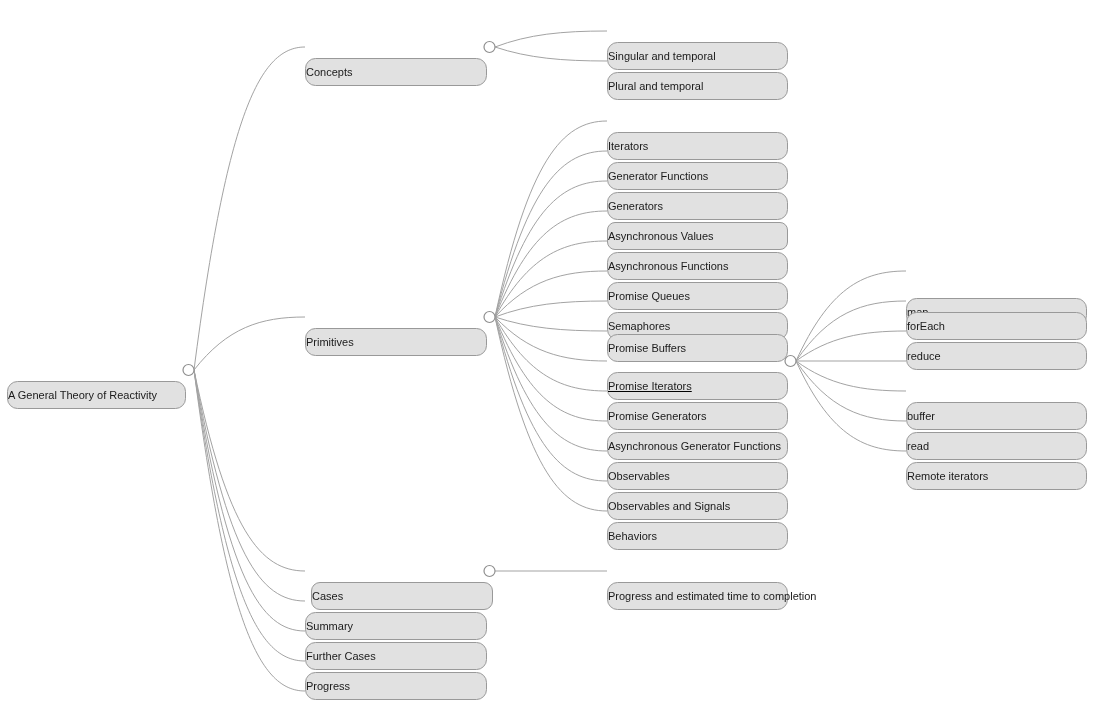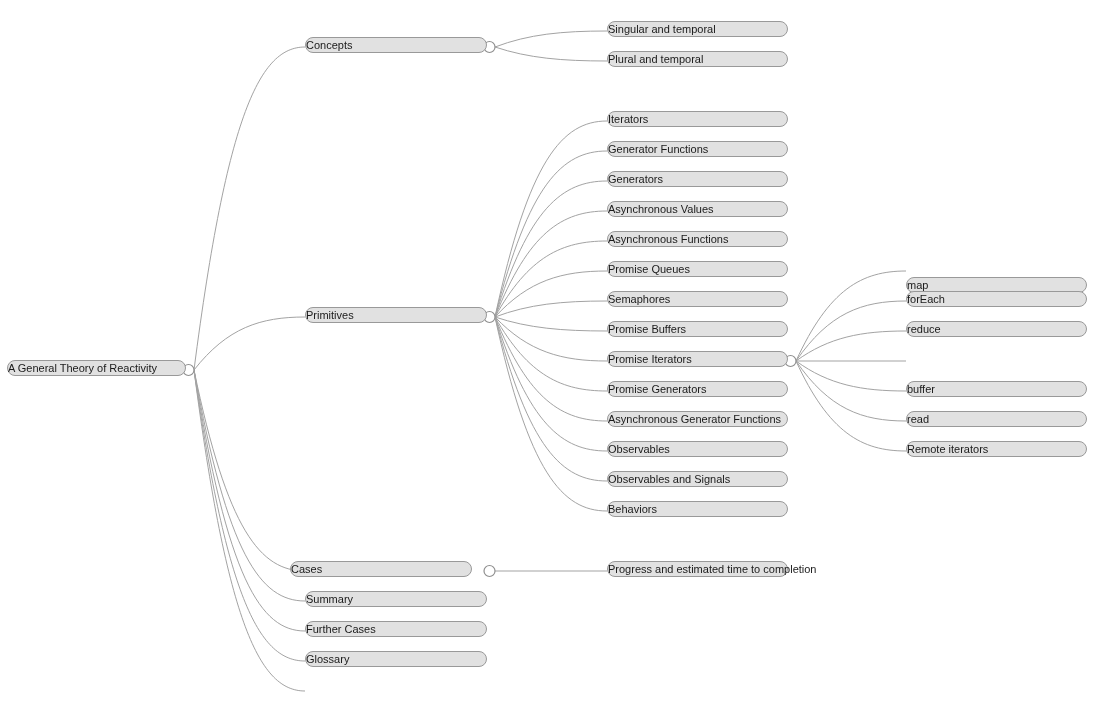--- a/index.html
+++ b/index.html
@@ -7,29 +7,30 @@
     position:relative;
     width:1105px;height:718px;
     background:var(--canvas-bg,#ffffff);
     overflow:hidden;
     font-family:"Liberation Sans",sans-serif;
   }
   .edge-layer{position:absolute;left:0;top:0;width:1105px;height:718px;}
   .nodes-layer{position:absolute;left:0;top:0;width:1105px;height:718px;}
   .node{
     position:absolute;
-    height:16px;
+    height:28px;
     box-sizing:border-box;
     border-radius:10.5px;
     background:var(--node-fill,#e1e1e1);
     border:1px solid var(--node-border,#999999);
     display:flex;
     align-items:center;
     white-space:nowrap;
     overflow:visible;
+    margin-top:21px;
   }
   .node .label{
     font-size:11px;
     color:var(--node-text,#1a1a1a);
     line-height:20px;
     white-space:nowrap;
   }
 </style>
 </head>
 <body>
@@ -103,24 +104,24 @@
       </div>
       <div class="node" style="left: 607px; top: 231px; width: 181px;">
         <span class="label">Asynchronous Functions</span>
       </div>
       <div class="node" style="left: 607px; top: 261px; width: 181px;">
         <span class="label">Promise Queues</span>
       </div>
       <div class="node" style="left: 607px; top: 291px; width: 181px;">
         <span class="label">Semaphores</span>
       </div>
-      <div class="node" style="left: 607px; top: 321px; width: 181px; border-radius: 8px;">
+      <div class="node" style="left: 607px; top: 313px; width: 181px;">
         <span class="label">Promise Buffers</span>
       </div>
-      <div class="node" style="left: 607px; top: 351px; width: 181px;">
+      <div class="node" style="left: 607px; top: 351px; width: 181px; text-decoration: underline;">
         <span class="label">Promise Iterators</span>
       </div>
       <div class="node" style="left: 906px; top: 277px; width: 181px;">
         <span class="label">map</span>
       </div>
       <div class="node" style="left: 906px; top: 291px; width: 181px;">
         <span class="label">forEach</span>
       </div>
       <div class="node" style="left: 906px; top: 321px; width: 181px;">
         <span class="label">reduce</span>
@@ -142,29 +143,29 @@
       </div>
       <div class="node" style="left: 607px; top: 441px; width: 181px;">
         <span class="label">Observables</span>
       </div>
       <div class="node" style="left: 607px; top: 471px; width: 181px;">
         <span class="label">Observables and Signals</span>
       </div>
       <div class="node" style="left: 607px; top: 501px; width: 181px;">
         <span class="label">Behaviors</span>
       </div>
-      <div class="node" style="left: 290px; top: 561px; width: 182px;">
+      <div class="node" style="left: 311px; top: 561px; width: 182px; border-radius: 9px;">
         <span class="label">Cases</span>
       </div>
       <div class="node" style="left: 607px; top: 561px; width: 181px;">
         <span class="label">Progress and estimated time to completion</span>
       </div>
       <div class="node" style="left: 305px; top: 591px; width: 182px;">
         <span class="label">Summary</span>
       </div>
       <div class="node" style="left: 305px; top: 621px; width: 182px;">
         <span class="label">Further Cases</span>
       </div>
       <div class="node" style="left: 305px; top: 651px; width: 182px;">
-        <span class="label">Glossary</span>
+        <span class="label">Progress</span>
       </div>
     </div>
 </div>
 
 </body></html>

